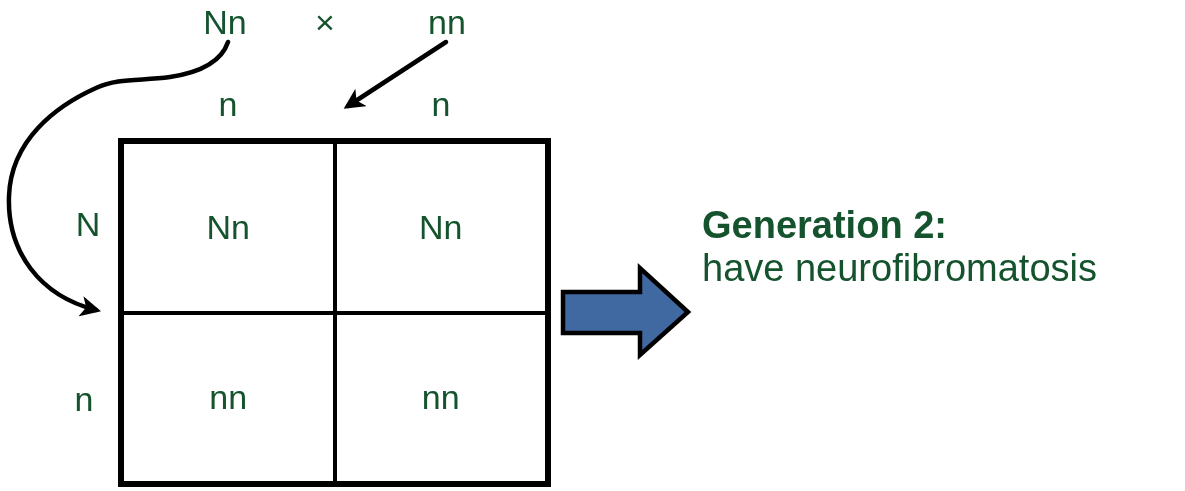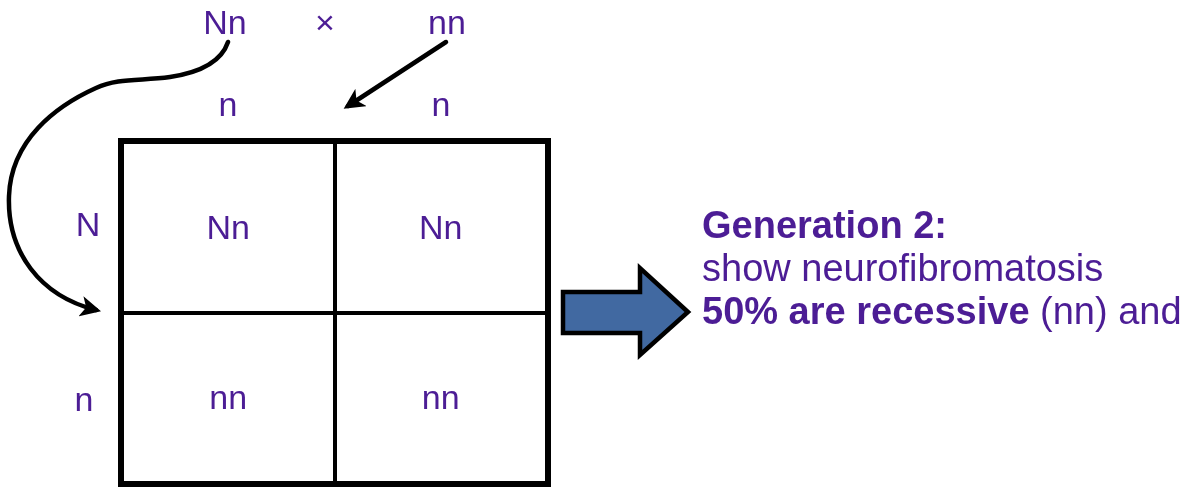--- a/index.html
+++ b/index.html
@@ -1,18 +1,18 @@
 <!DOCTYPE html>
 <html><head>
 <meta charset="utf-8">
 <style>
   html,body{margin:0;padding:0;background:#ffffff;}
   .canvas{
     position:relative;width:1185px;height:491px;background:#ffffff;
-    font-family:"Liberation Sans",sans-serif;color:#4c1d95;overflow:hidden;
+    font-family:"Liberation Sans",sans-serif;color:#14532d;overflow:hidden;
   }
   .overlay{position:absolute;left:0;top:0;width:1185px;height:491px;pointer-events:none;}
   .lbl{
     position:absolute;transform:translate(-50%,-50%);
     font-size:34px;line-height:1;white-space:nowrap;
   }
   .punnett{
     position:absolute;left:118px;top:138px;width:433px;height:349px;
     border:6px solid #000;box-sizing:border-box;
     display:grid;grid-template-columns:1fr 1fr;grid-template-rows:1fr 1fr;
@@ -60,17 +60,16 @@
 
   <div class="punnett">
     <div class="cell tl">Nn</div>
     <div class="cell tr">Nn</div>
     <div class="cell bl">nn</div>
     <div class="cell br">nn</div>
   </div>
 
   <div class="annotation">
     <div><span class="b">Generation 2:</span></div>
-    <div><span>show neurofibromatosis</span></div>
-    <div><span class="b">50% are recessive</span><span> (nn) and</span></div>
+    <div><span>have neurofibromatosis</span></div>
   </div>
 
 </div>
 
 </body></html>

